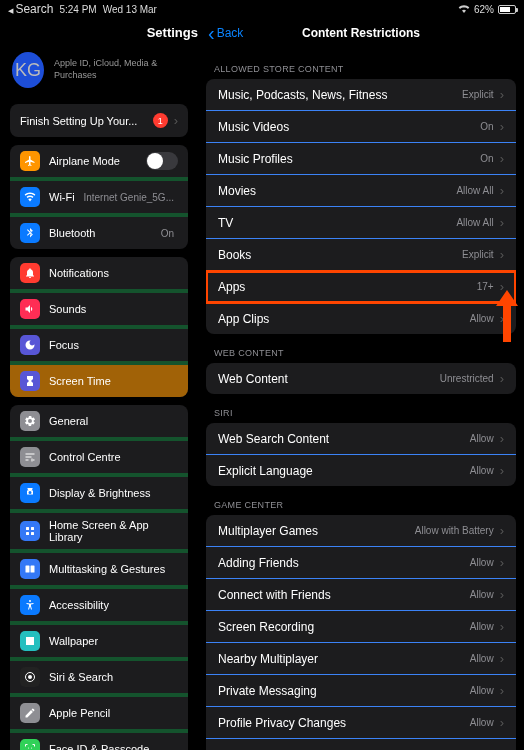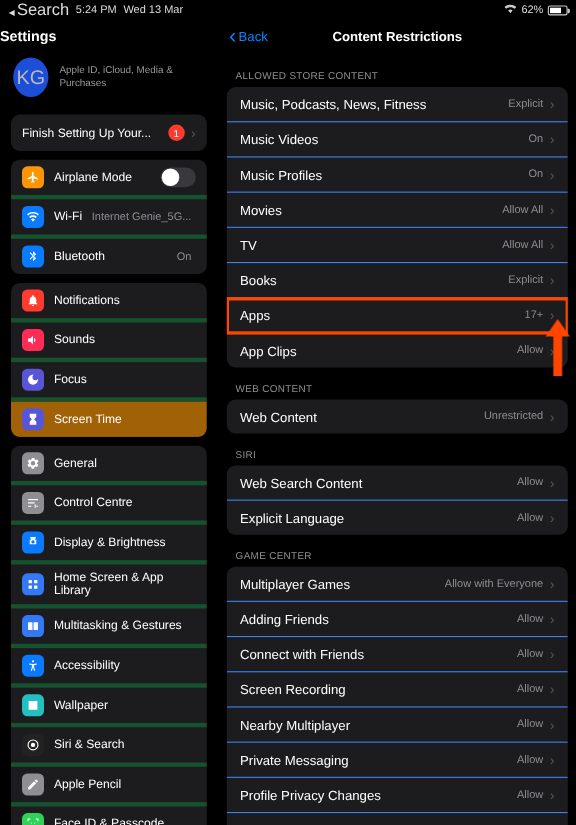--- a/index.html
+++ b/index.html
@@ -1,25 +1,25 @@
 <!DOCTYPE html>
 <html><head>
 <meta charset="utf-8">
 <style>
 *{margin:0;padding:0;box-sizing:border-box;font-family:-apple-system,BlinkMacSystemFont,"Segoe UI",sans-serif;-webkit-font-smoothing:antialiased}
 body{background:#000;color:#fff;width:524px;height:750px;overflow:hidden;position:relative}
 .status-bar{height:18px;display:flex;align-items:center;justify-content:space-between;padding:0 8px;font-size:10px;color:#ddd}
 .status-left{display:flex;align-items:center;gap:6px}
 .status-right{display:flex;align-items:center;gap:4px}
-.back-search{font-size:15px}
+.back-search{font-size:12px}
 .back-search::before{content:"◀";font-size:7px;margin-right:2px}
 .main{display:flex;height:732px}
 .sidebar{width:198px;background:#000;overflow-y:auto;scrollbar-width:none}
 .sidebar::-webkit-scrollbar{display:none}
-.sidebar-title{text-align:left;font-size:13px;font-weight:600;padding:7px 0 6px}
+.sidebar-title{text-align:right;font-size:13px;font-weight:600;padding:7px 0 6px}
 .profile{display:flex;align-items:center;padding:6px 12px 10px;gap:10px}
 .avatar{width:36px;height:36px;border-radius:50%;background:#1d4ed8;display:flex;align-items:center;justify-content:center;font-size:18px;color:#bbb}
 .profile-text{font-size:9px;color:#999;line-height:1.3}
 .setup-row{background:#1c1c1e;margin:6px 10px;border-radius:8px;padding:9px 10px;display:flex;align-items:center;font-size:11px;color:#fff}
 .setup-row .badge{background:#ff3b30;color:#fff;border-radius:50%;width:15px;height:15px;display:inline-flex;align-items:center;justify-content:center;font-size:9px;margin-left:auto;margin-right:6px}
 .group{background:#1c1c1e;margin:8px 10px;border-radius:8px;overflow:hidden}
 .row{display:flex;align-items:center;padding:6px 10px;font-size:11px;color:#fff;border-bottom:4px solid #14532d;min-height:29px}
 .row:last-child{border-bottom:none}
 .row.selected{background:#a16207}
 .icon{width:20px;height:20px;border-radius:5px;display:flex;align-items:center;justify-content:center;margin-right:9px;flex-shrink:0}
@@ -317,21 +317,21 @@
           <div class="crow">
             <span class="crow-label">Explicit Language</span>
             <span class="crow-value">Allow</span>
             <span class="chevron">›</span>
           </div>
         </div>
         <div class="section-header">Game Center</div>
         <div class="cgroup">
           <div class="crow">
             <span class="crow-label">Multiplayer Games</span>
-            <span class="crow-value">Allow with Everyone</span>
+            <span class="crow-value">Allow with Battery</span>
             <span class="chevron">›</span>
           </div>
           <div class="crow">
             <span class="crow-label">Adding Friends</span>
             <span class="crow-value">Allow</span>
             <span class="chevron">›</span>
           </div>
           <div class="crow">
             <span class="crow-label">Connect with Friends</span>
             <span class="crow-value">Allow</span>

